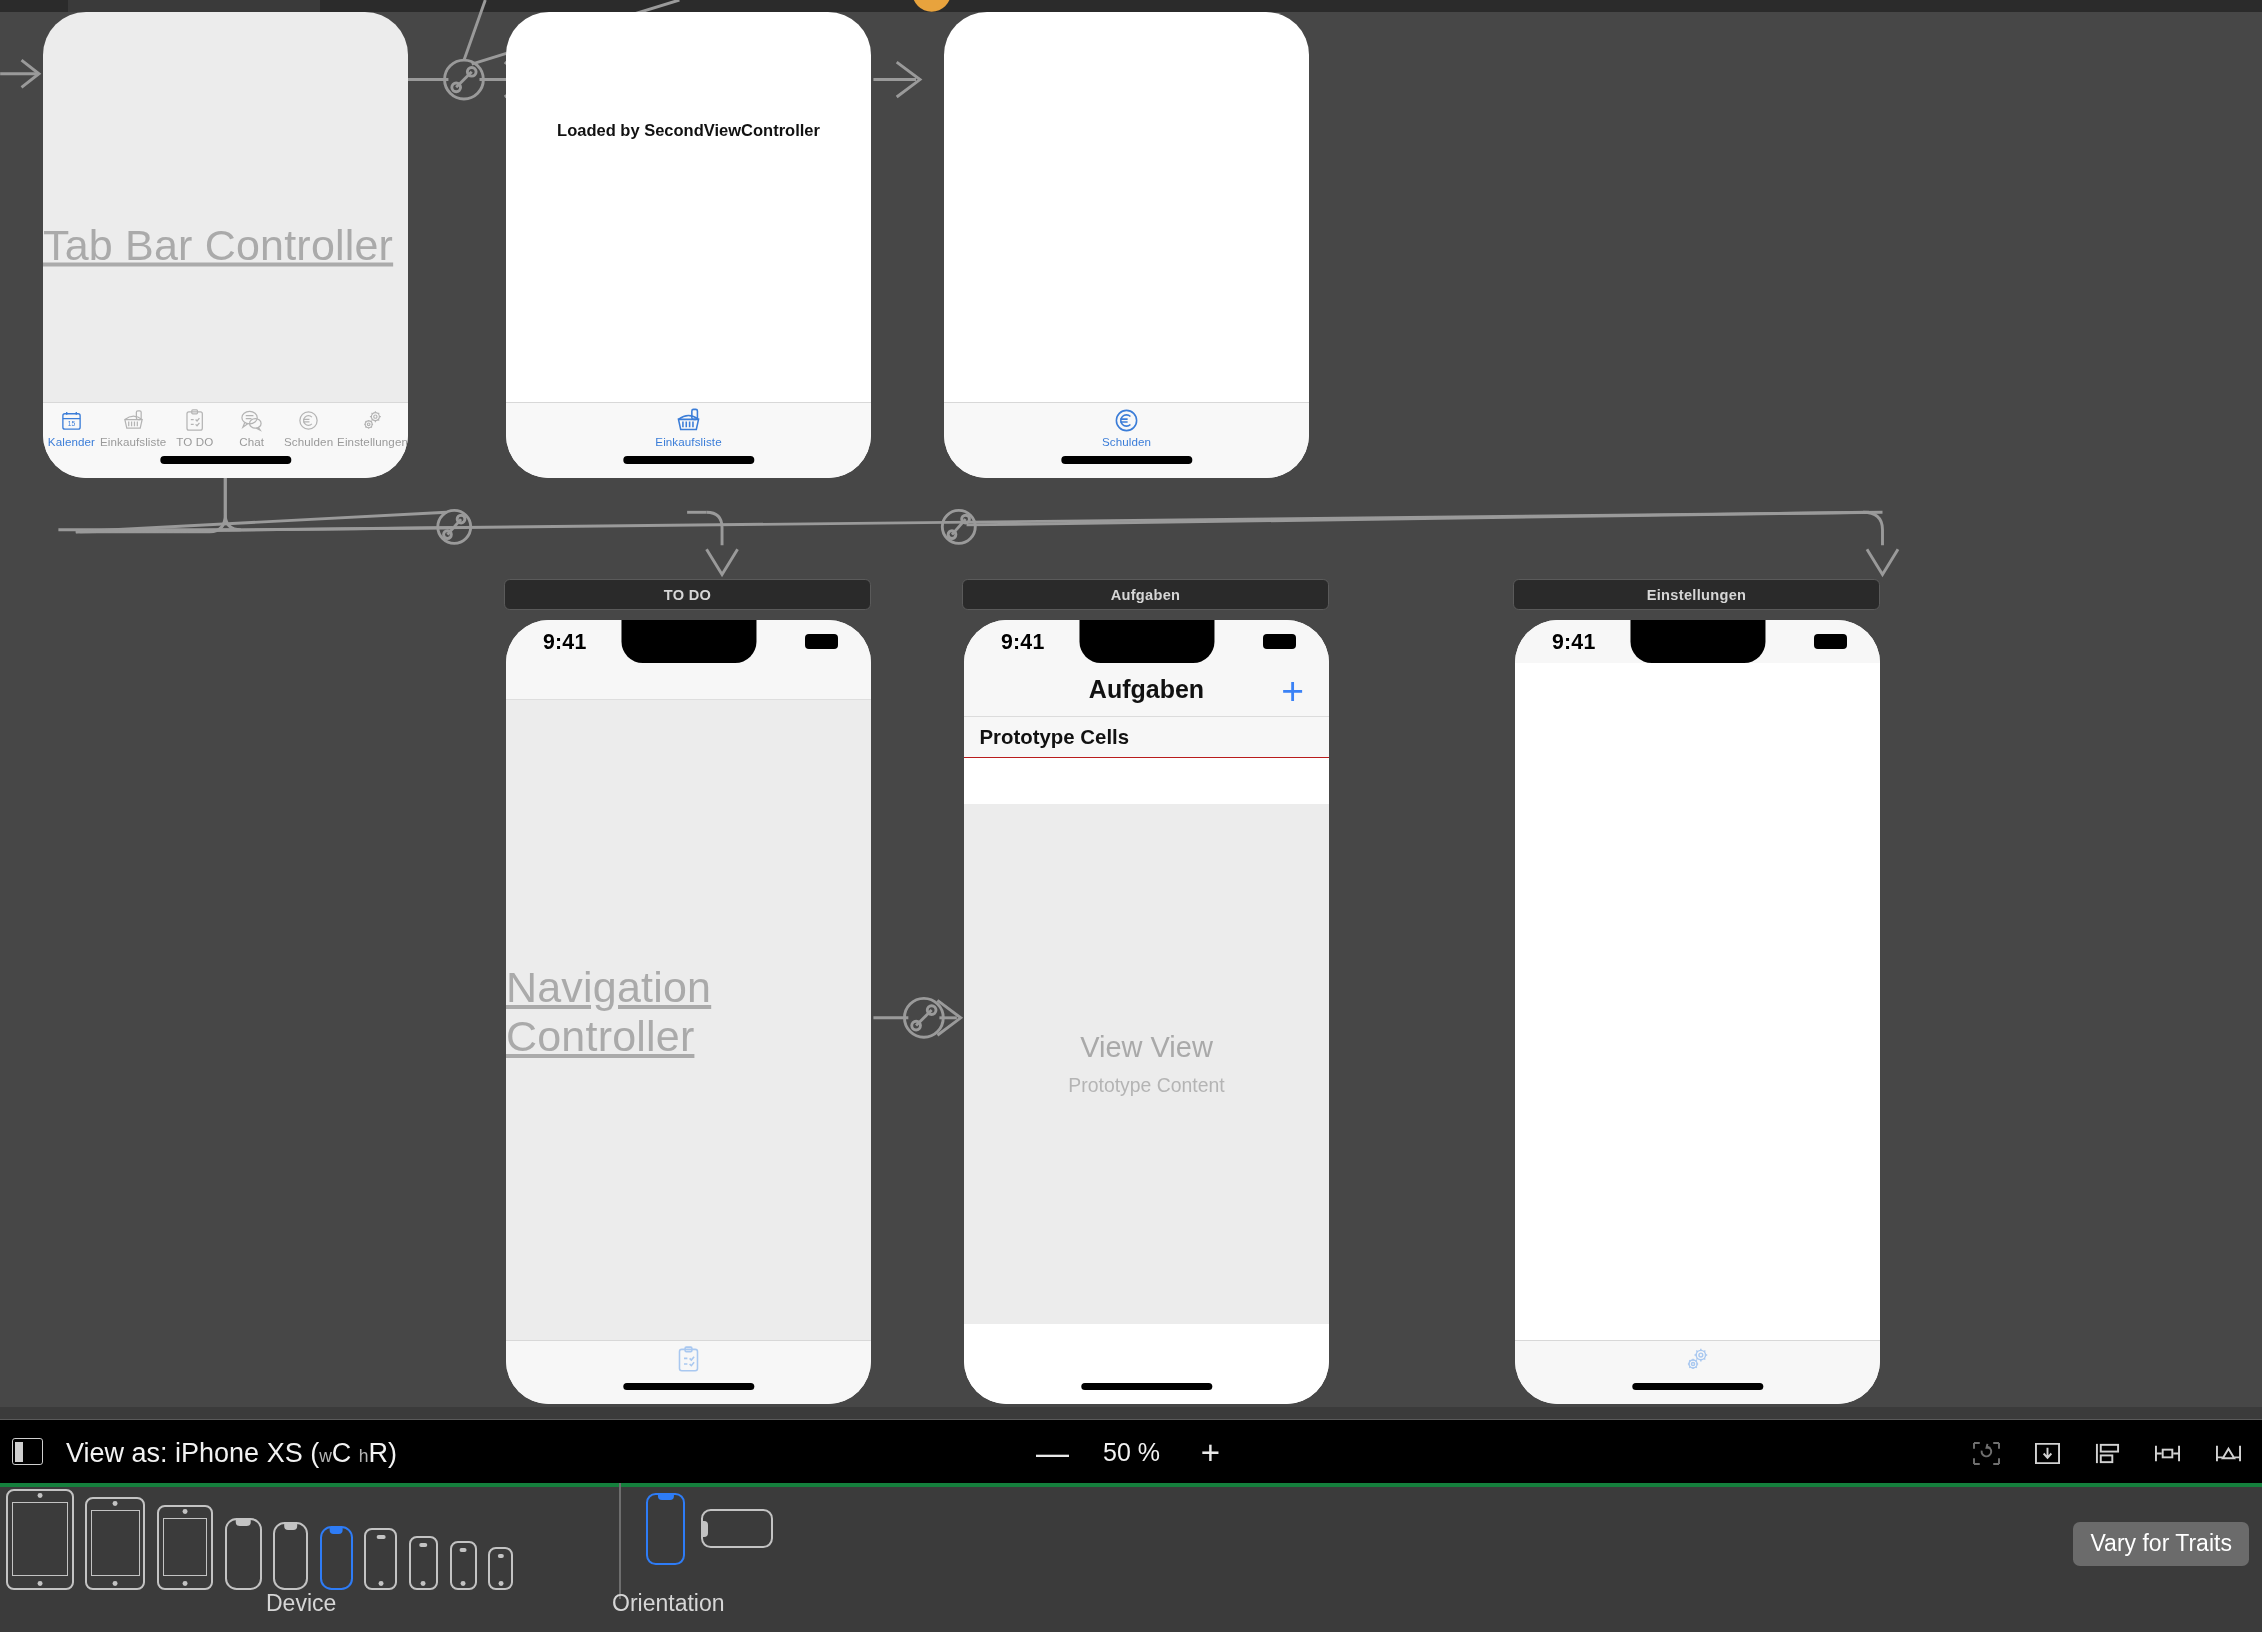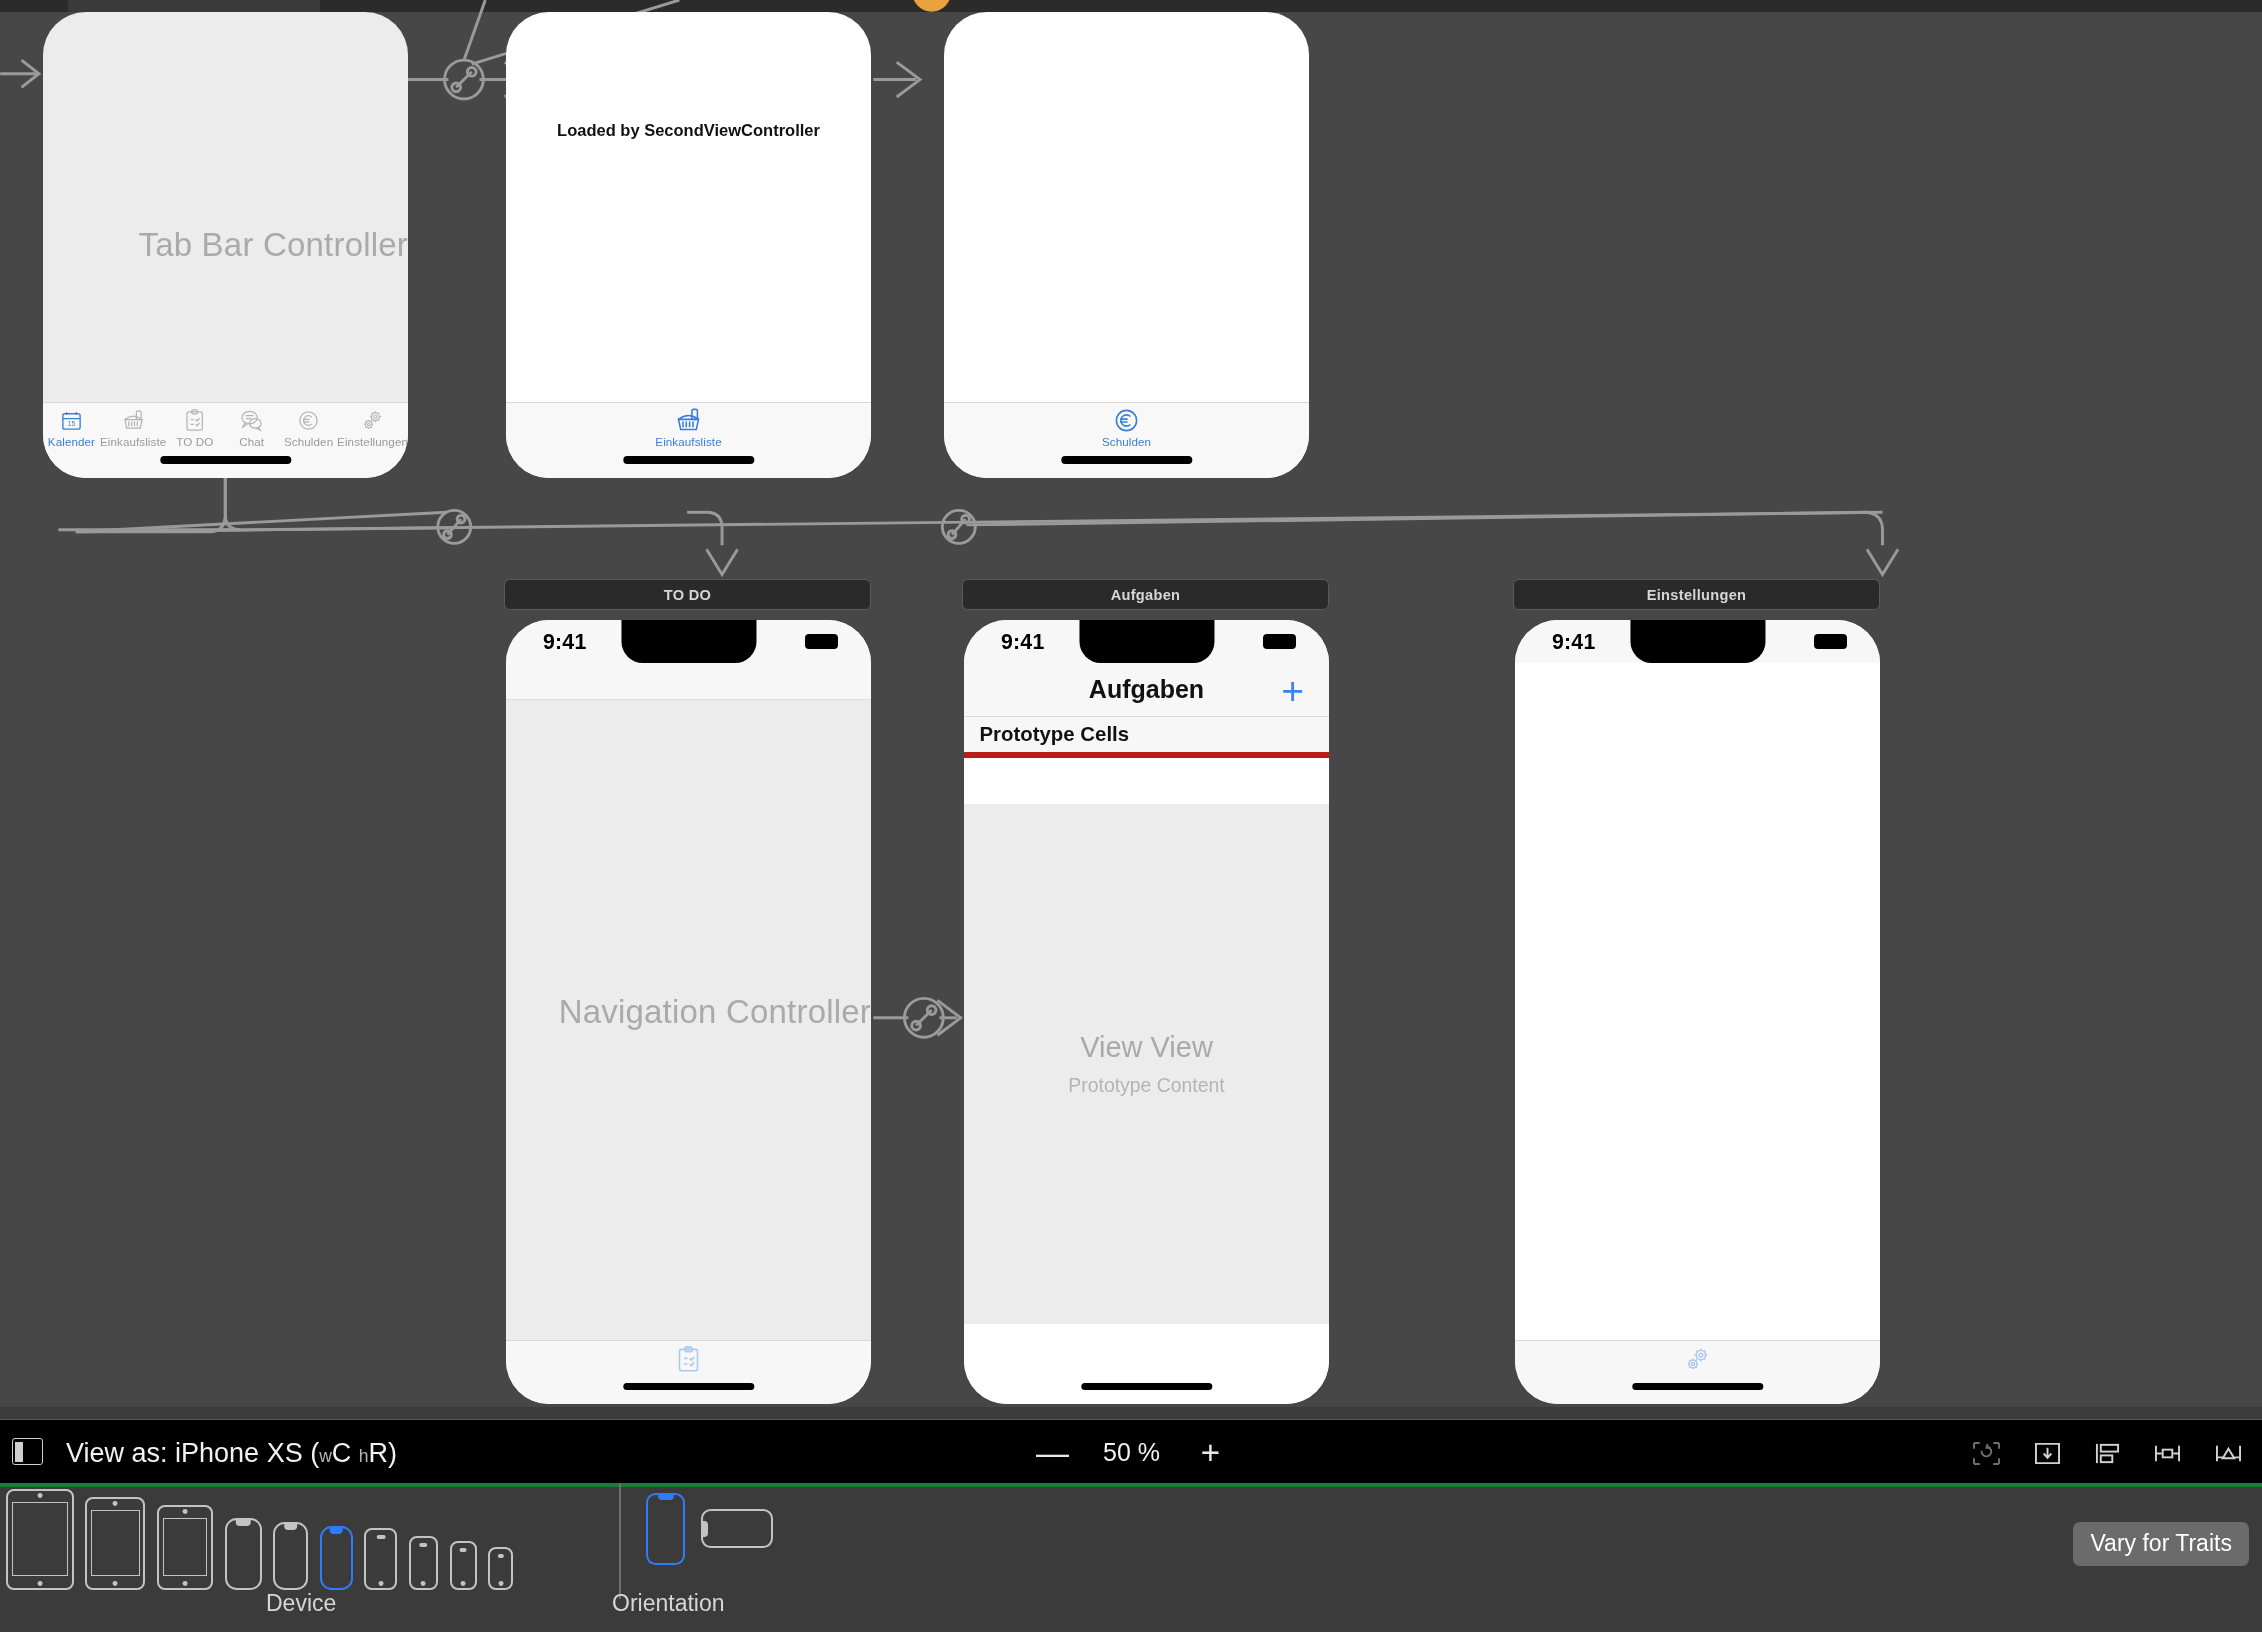--- a/index.html
+++ b/index.html
@@ -47,23 +47,24 @@
     position: absolute; right: 33px; top: 13.6px;
     width: 33px; height: 15.5px; background: #000; border-radius: 3.9px;
   }
   .phone .homebar {
     position: absolute; left: 50%; transform: translateX(-50%);
     bottom: 13.6px; width: 36%; height: 7.8px;
     background: #000; border-radius: 3.9px;
   }
   .phone .controller-label {
     position: absolute; left: 0; top: 50%; transform: translateY(-50%);
-    width: 100%; text-align: right;
-    color: #aaaaaa; font-size: 33px; font-weight: 500;
+    width: 100%; text-align: left;
+    color: #aaaaaa; font-size: 43px; font-weight: 500;
     letter-spacing: 0.2px;
+    text-decoration: underline;
   }
   .bg-grey { background: #ececec !important; }
 
   
   .tabbar {
     position: absolute; left: 0; bottom: 0; width: 100%;
     background: #f8f8f8;
     border-top: 1px solid #d8d8d8;
     display: flex; align-items: flex-start; justify-content: space-around;
     padding-top: 5.8px;
@@ -100,21 +101,21 @@
     position: absolute;
   }
   .navbar .ntitle { font-size: 25px; font-weight: bold; color: #111; }
   .navbar .plus {
     position: absolute; right: 25px; top: 50%; transform: translateY(-50%);
     color: #3b82f6; font-size: 39px; font-weight: 300; line-height: 1;
     cursor: default;
   }
   .sectionheader {
     position: absolute; left: 0; top: 97px; width: 100%; height: 41px;
-    background: #f7f7f7; border-bottom: 6px solid #b91c1c;
+    background: #f7f7f7; border-bottom: 1px solid #b91c1c;
     display: flex; align-items: center; padding-left: 15.5px;
     font-size: 20.4px; font-weight: bold; color: #111;
   }
   .protocell {
     position: absolute; left: 0; top: 138px; width: 100%; height: 47px;
     background: #ffffff; border-bottom: 1px solid #e6e6e6;
   }
   .tableplaceholder {
     position: absolute; left: 0; top: 184px; width: 100%; bottom: 80px;
     background: #ececec;

